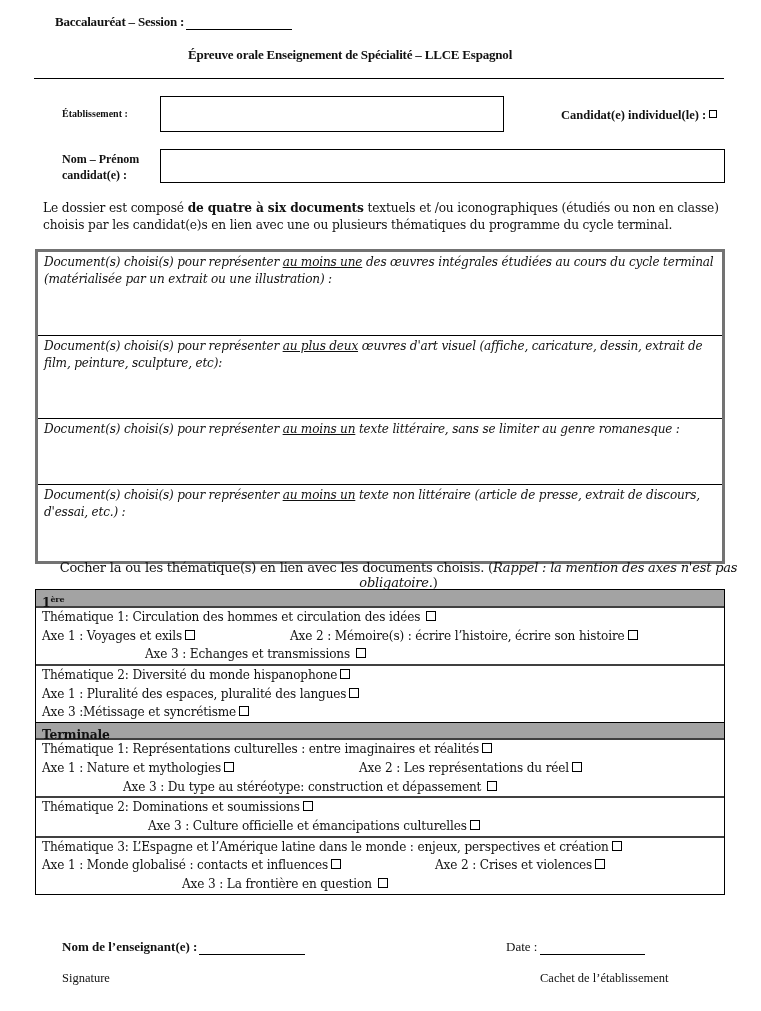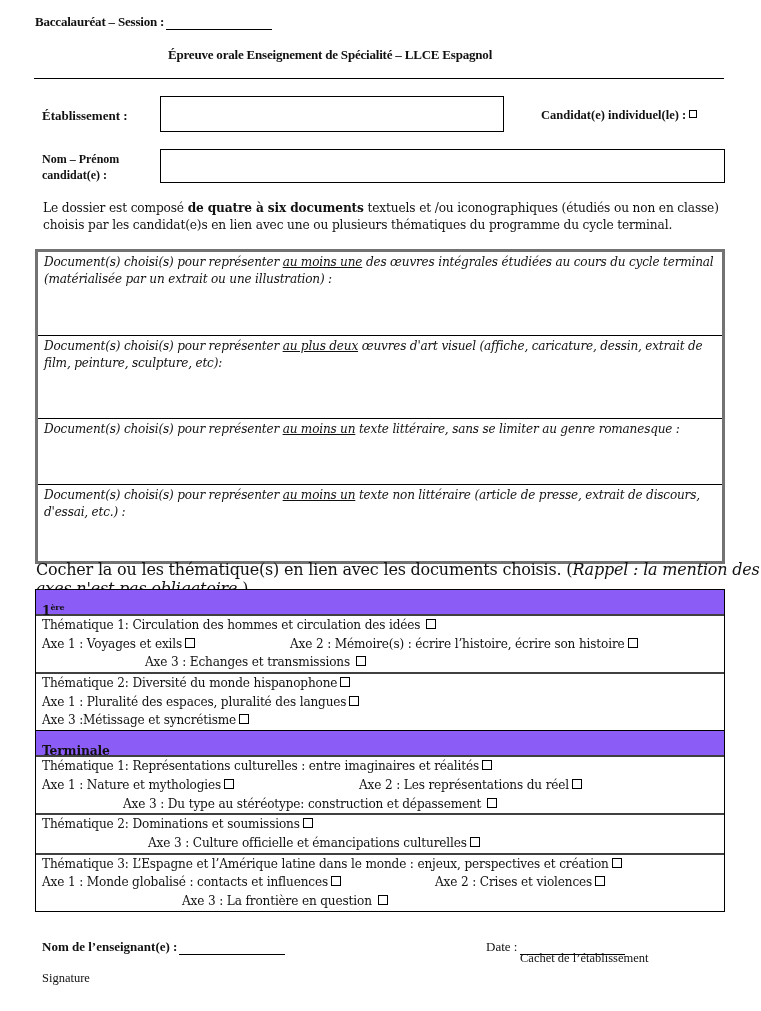--- a/index.html
+++ b/index.html
@@ -1,56 +1,56 @@
 <!DOCTYPE html>
 <html><head>
 <meta charset="utf-8">
 <style>
   html, body { margin: 0; padding: 0; background: #ffffff; }
   body { width: 761px; height: 1011px; position: relative; overflow: hidden; color: #111; }
-  .serif { font-family: "Liberation Serif", "DejaVu Serif", serif; }
+  .serif { font-family: "Liberation Serif", "DejaVu Serif", serif; margin-left: 20px; }
   .cam { font-family: "DejaVu Serif", "Liberation Serif", serif; }
   .abs { position: absolute; }
 
   #session { left: 35px; top: 14px; font-size: 13px; font-weight: bold; letter-spacing: -0.2px; }
   #session .blank { display: inline-block; width: 106px; border-bottom: 1px solid #000; height: 13px; vertical-align: bottom; margin-left: 2px; }
   #title { left: 168px; top: 47px; font-size: 13px; font-weight: bold; letter-spacing: -0.2px; }
   #rule { left: 34px; top: 78px; width: 690px; height: 0; border-top: 1.5px solid #000; }
 
-  #etab-label { left: 42px; top: 108px; font-size: 13px; font-weight: bold; }
+  #etab-label { left: 42px; top: 108px; font-size: 10px; font-weight: bold; }
   #etab-box { left: 160px; top: 96px; width: 344px; height: 36px; border: 1.2px solid #000; box-sizing: border-box; }
   #indiv-label { left: 541px; top: 108px; font-size: 12.5px; font-weight: bold; }
   #indiv-check { display: inline-block; width: 6px; height: 6px; border: 1px solid #000; margin-left: 3px; vertical-align: 1px; }
   #nom-label { left: 42px; top: 151px; font-size: 12px; font-weight: bold; line-height: 16px; width: 110px; }
   #nom-box { left: 160px; top: 149px; width: 565px; height: 34px; border: 1.2px solid #000; box-sizing: border-box; }
 
   #intro { left: 43px; top: 200px; width: 680px; font-size: 12.2px; line-height: 16.5px; letter-spacing: -0.15px; }
 
   #docs { left: 35px; top: 249px; width: 690px; border: 3px solid #737373; box-sizing: border-box; }
   .doc-cell { border-top: 1px solid #000; padding: 2px 6px; font-style: italic; font-size: 12.1px; line-height: 16.5px; box-sizing: border-box; letter-spacing: -0.2px; }
   .doc-cell:first-child { border-top: none; }
   .doc-cell u { text-decoration: underline; }
 
-  #reminder { left: 36px; top: 560px; font-size: 16px; letter-spacing: -0.2px; }
+  #reminder { left: 36px; top: 560px; font-size: 13px; letter-spacing: -0.2px; text-align: center; }
   #reminder i { font-style: italic; }
 
   #themes { left: 35px; top: 589px; width: 690px; border: 1px solid #000; box-sizing: border-box; font-size: 12.1px; letter-spacing: -0.15px; }
-  .level { background: #8b5cf6; border-top: 1px solid #000; padding: 12px 6px; font-weight: bold; height: 24px; box-sizing: border-box; font-size: 12.3px; }
+  .level { background: #a3a3a3; border-top: 1px solid #000; padding: 4px 6px; font-weight: bold; height: 16px; box-sizing: border-box; font-size: 12.3px; }
   .level:first-child { border-top: none; }
   .level sup { font-size: 8px; }
   .theme { border-top: 2px solid #404040; padding: 0 6px; }
   .line { height: 18.7px; line-height: 18.7px; white-space: nowrap; position: relative; }
   .box { display: inline-block; width: 8px; height: 8px; border: 1px solid #000; vertical-align: 0px; margin-left: 3px; }
   .ax2 { position: absolute; top: 0; }
   #teacher { left: 42px; top: 939px; font-weight: bold; font-size: 13px; }
   #teacher .blank { display: inline-block; width: 106px; border-bottom: 1px solid #000; height: 13px; vertical-align: bottom; margin-left: 2px; }
   #date { left: 486px; top: 939px; font-size: 13px; }
   #date .blank { display: inline-block; width: 105px; border-bottom: 1px solid #000; height: 13px; vertical-align: bottom; margin-left: 3px; }
   #signature { left: 42px; top: 971px; font-size: 12.5px; }
-  #stamp { left: 520px; top: 951px; font-size: 12.5px; }
+  #stamp { left: 520px; top: 971px; font-size: 12.5px; }
 </style>
 </head>
 <body>
 
 <div id="session" class="abs serif">
   <span>Baccalauréat – Session :</span><span class="blank"></span>
 </div>
 <div id="title" class="abs serif">Épreuve orale Enseignement de Spécialité – LLCE Espagnol</div>
 <div id="rule" class="abs"></div>
 

